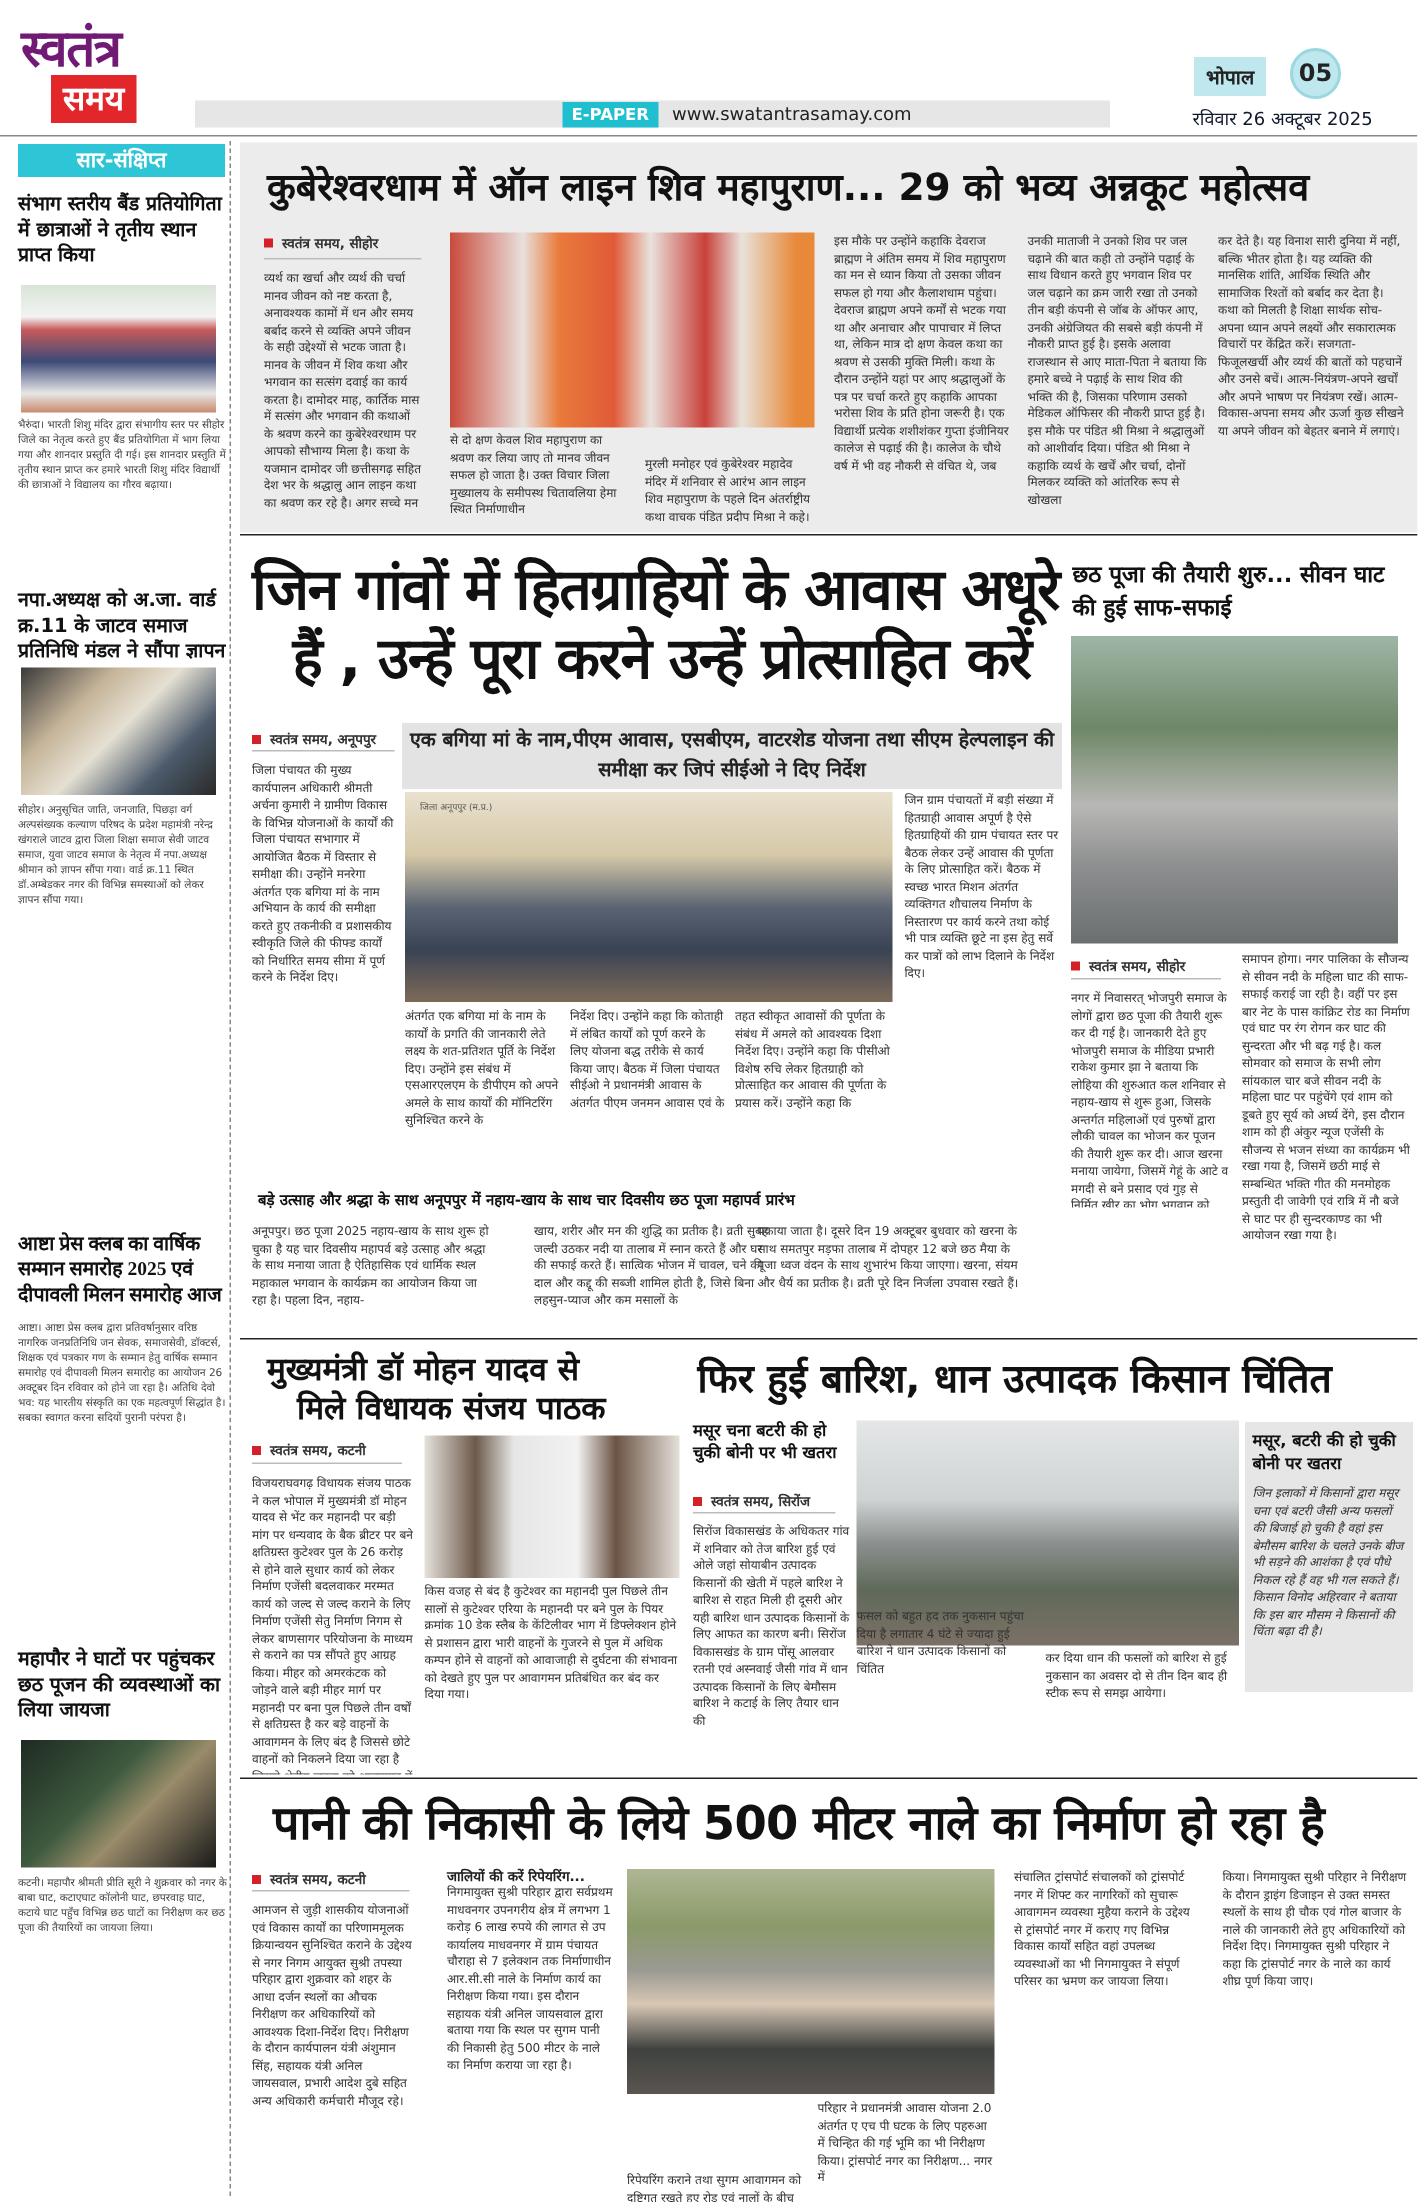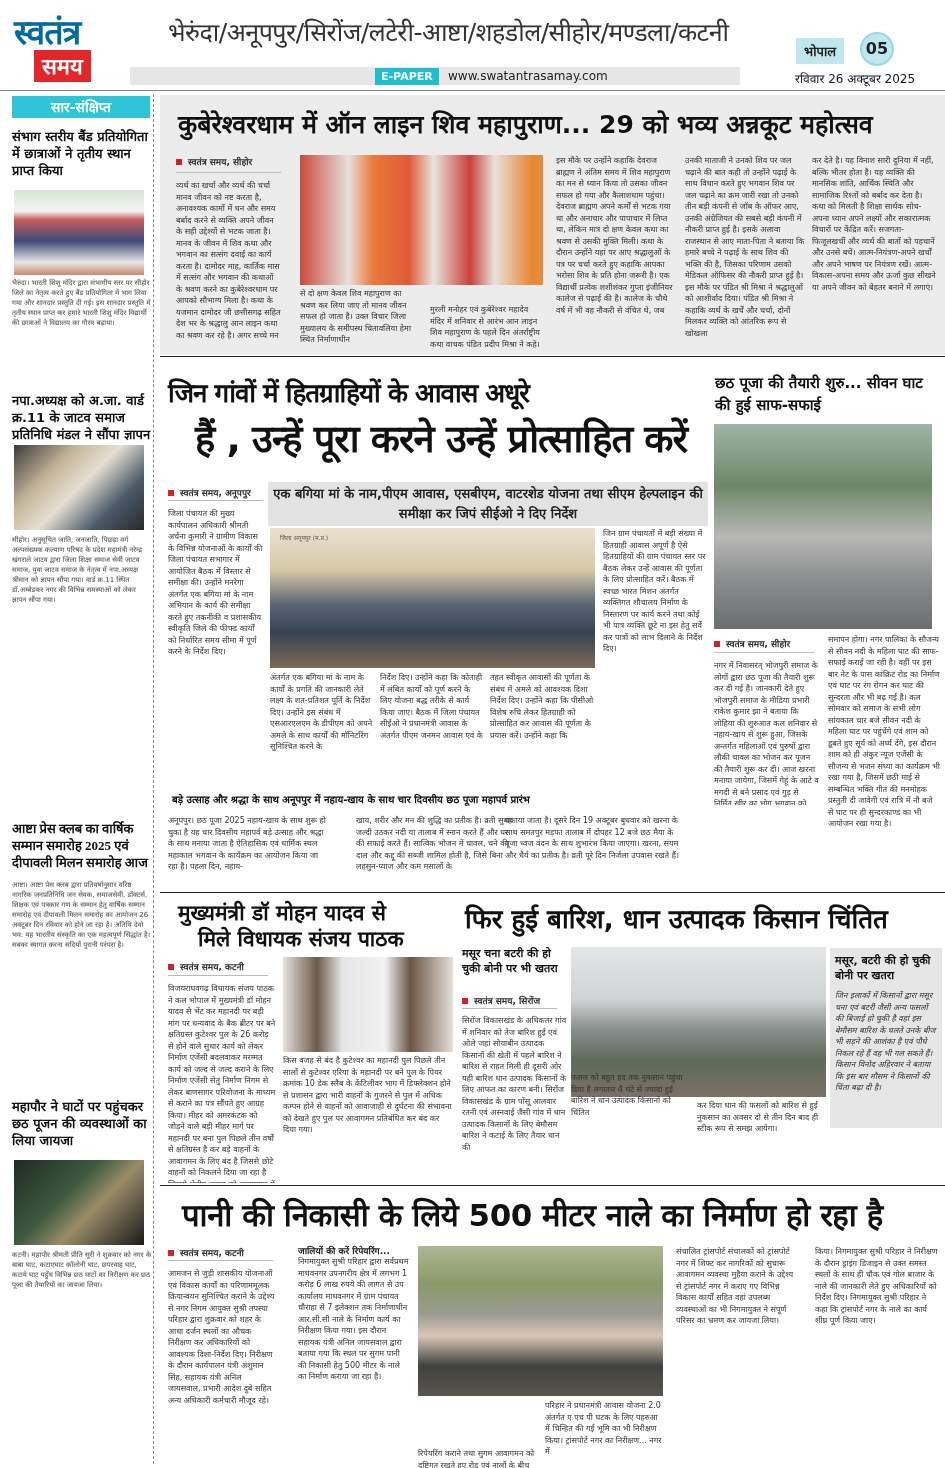--- a/index.html
+++ b/index.html
@@ -1,19 +1,19 @@
 <!DOCTYPE html>
 <html><head>
 <meta charset="utf-8">
 <style>
   * { box-sizing: border-box; margin: 0; padding: 0; }
   body { width: 945px; height: 1468px; background: #fff; font-family: "DejaVu Sans", sans-serif; color: #222; position: relative; overflow: hidden; }
   .abs { position: absolute; }
   .masthead { left: 0; top: 0; width: 945px; height: 90px; }
-  .logo-top { left: 14px; top: 8px; font-size: 34px; font-weight: bold; color: #0369a1; letter-spacing: -1px; font-family: "DejaVu Serif", serif; }
+  .logo-top { left: 14px; top: 8px; font-size: 34px; font-weight: bold; color: #701a75; letter-spacing: -1px; font-family: "DejaVu Serif", serif; }
   .logo-bottom { left: 34px; top: 50px; background: #e3262a; color: #fff; font-size: 22px; font-weight: bold; padding: 0 8px; height: 32px; line-height: 32px; font-family: "DejaVu Serif", serif; }
   .cities { left: 168px; top: 14px; font-size: 25px; color: #333; letter-spacing: -0.5px; white-space: nowrap; }
   .city-badge { left: 796px; top: 38px; font-size: 13px; font-weight: bold; color: #222; background: #bfe8ee; padding: 4px 8px; }
   .page-no { left: 860px; top: 32px; width: 34px; height: 34px; border-radius: 50%; background: #bfe8ee; border: 2px solid #9ad7de; font-weight: bold; font-size: 16px; text-align: center; line-height: 30px; }
   .date { left: 795px; top: 70px; font-size: 12px; color: #0f172a; }
   .url-bar { left: 130px; top: 67px; width: 610px; height: 18px; background: #e6e6e6; }
   .epaper { left: 375px; top: 68px; background: #1fbfd0; color: #fff; font-size: 11px; font-weight: bold; padding: 2px 6px; }
   .url { left: 448px; top: 69px; font-size: 12px; color: #222; }
   .rule { left: 0; top: 90px; width: 945px; height: 1px; background: #888; }
   .vdash { left: 153px; top: 94px; width: 0; height: 1370px; border-left: 1px dashed #888; }
@@ -29,21 +29,20 @@
   .col-text { font-size: 8px; line-height: 11.5px; color: #333; overflow: hidden; }
   .hr { height: 1px; background: #222; }
   .subhead-box { background: #e3e3e3; text-align: center; font-size: 14px; line-height: 20px; font-weight: bold; color: #222; }
 </style>
 </head>
 <body>
 
 <div class="abs masthead">
   <div class="abs logo-top">स्वतंत्र</div>
   <div class="abs logo-bottom">समय</div>
-  <div class="abs cities">भेरुंदा/अनूपपुर/सिरोंज/लटेरी-आष्टा/शहडोल/सीहोर/मण्डला/कटनी</div>
   <div class="abs city-badge">भोपाल</div>
   <div class="abs page-no">05</div>
   <div class="abs date">रविवार 26 अक्टूबर 2025</div>
   <div class="abs url-bar"></div>
   <div class="abs epaper">E-PAPER</div>
   <div class="abs url">www.swatantrasamay.com</div>
 </div>
 <div class="abs rule"></div>
 
 <div class="abs vdash"></div>
@@ -70,21 +69,21 @@
 <div class="abs hr" style="left:176px;top:172px;width:105px;background:#bbb;"></div>
 <div class="abs col-text" style="left:176px;top:180px;width:105px;height:170px;">व्यर्थ का खर्चा और व्यर्थ की चर्चा मानव जीवन को नष्ट करता है, अनावश्यक कामों में धन और समय बर्बाद करने से व्यक्ति अपने जीवन के सही उद्देश्यों से भटक जाता है। मानव के जीवन में शिव कथा और भगवान का सत्संग दवाई का कार्य करता है। दामोदर माह, कार्तिक मास में सत्संग और भगवान की कथाओं के श्रवण करने का कुबेरेश्वरधाम पर आपको सौभाग्य मिला है। कथा के यजमान दामोदर जी छत्तीसगढ़ सहित देश भर के श्रद्धालु आन लाइन कथा का श्रवण कर रहे है। अगर सच्चे मन</div>
 <div class="abs" style="left:300px;top:155px;width:243px;height:130px;background:linear-gradient(90deg,#c94a3c 0,#e8e0dc 20%,#e97a3a 30%,#e05a38 45%,#e9e2dc 55%,#c9413a 70%,#e8e2da 80%,#e8893a 95%);"></div>
 <div class="abs col-text" style="left:300px;top:288px;width:115px;height:60px;">से दो क्षण केवल शिव महापुराण का श्रवण कर लिया जाए तो मानव जीवन सफल हो जाता है। उक्त विचार जिला मुख्यालय के समीपस्थ चितावलिया हेमा स्थित निर्माणाधीन</div>
 <div class="abs col-text" style="left:430px;top:304px;width:115px;height:60px;">मुरली मनोहर एवं कुबेरेश्वर महादेव मंदिर में शनिवार से आरंभ आन लाइन शिव महापुराण के पहले दिन अंतर्राष्ट्रीय कथा वाचक पंडित प्रदीप मिश्रा ने कहे।</div>
 <div class="abs col-text" style="left:556px;top:155px;width:120px;height:195px;">इस मौके पर उन्होंने कहाकि देवराज ब्राह्मण ने अंतिम समय में शिव महापुराण का मन से ध्यान किया तो उसका जीवन सफल हो गया और कैलाशधाम पहुंचा। देवराज ब्राह्मण अपने कर्मों से भटक गया था और अनाचार और पापाचार में लिप्त था, लेकिन मात्र दो क्षण केवल कथा का श्रवण से उसकी मुक्ति मिली। कथा के दौरान उन्होंने यहां पर आए श्रद्धालुओं के पत्र पर चर्चा करते हुए कहाकि आपका भरोसा शिव के प्रति होना जरूरी है। एक विद्यार्थी प्रत्येक शशीशंकर गुप्ता इंजीनियर कालेज से पढ़ाई की है। कालेज के चौथे वर्ष में भी वह नौकरी से वंचित थे, जब</div>
 <div class="abs col-text" style="left:685px;top:155px;width:120px;height:195px;">उनकी माताजी ने उनको शिव पर जल चढ़ाने की बात कही तो उन्होंने पढ़ाई के साथ विधान करते हुए भगवान शिव पर जल चढ़ाने का क्रम जारी रखा तो उनको तीन बड़ी कंपनी से जॉब के ऑफर आए, उनकी अंग्रेजियत की सबसे बड़ी कंपनी में नौकरी प्राप्त हुई है। इसके अलावा राजस्थान से आए माता-पिता ने बताया कि हमारे बच्चे ने पढ़ाई के साथ शिव की भक्ति की है, जिसका परिणाम उसको मेडिकल ऑफिसर की नौकरी प्राप्त हुई है। इस मौके पर पंडित श्री मिश्रा ने श्रद्धालुओं को आशीर्वाद दिया। पंडित श्री मिश्रा ने कहाकि व्यर्थ के खर्चें और चर्चा, दोनों मिलकर व्यक्ति को आंतरिक रूप से खोखला</div>
 <div class="abs col-text" style="left:812px;top:155px;width:125px;height:195px;">कर देते है। यह विनाश सारी दुनिया में नहीं, बल्कि भीतर होता है। यह व्यक्ति की मानसिक शांति, आर्थिक स्थिति और सामाजिक रिश्तों को बर्बाद कर देता है। कथा को मिलती है शिक्षा सार्थक सोच-अपना ध्यान अपने लक्ष्यों और सकारात्मक विचारों पर केंद्रित करें। सजगता-फिजूलखर्ची और व्यर्थ की बातों को पहचानें और उनसे बचें। आत्म-नियंत्रण-अपने खर्चों और अपने भाषण पर नियंत्रण रखें। आत्म-विकास-अपना समय और ऊर्जा कुछ सीखने या अपने जीवन को बेहतर बनाने में लगाएं।</div>
 <div class="abs hr" style="left:160px;top:356px;width:785px;"></div>
 
-<div class="abs headline" style="left:168px;top:370px;font-size:26px;line-height:46px;letter-spacing:-1px;">जिन गांवों में हितग्राहियों के आवास अधूरे</div>
+<div class="abs headline" style="left:168px;top:370px;font-size:38px;line-height:46px;letter-spacing:-1px;">जिन गांवों में हितग्राहियों के आवास अधूरे</div>
 <div class="abs headline" style="left:195px;top:416px;font-size:38px;line-height:46px;letter-spacing:-1px;">हैं , उन्हें पूरा करने उन्हें प्रोत्साहित करें</div>
 <div class="abs byline" style="left:168px;top:486px;">स्वतंत्र समय, अनूपपुर</div>
 <div class="abs hr" style="left:168px;top:500px;width:95px;background:#bbb;"></div>
 <div class="abs subhead-box" style="left:268px;top:482px;width:440px;height:44px;padding-top:2px;font-size:13px;">एक बगिया मां के नाम,पीएम आवास, एसबीएम, वाटरशेड योजना तथा सीएम हेल्पलाइन की समीक्षा कर जिपं सीईओ ने दिए निर्देश</div>
 <div class="abs col-text" style="left:168px;top:508px;width:95px;height:290px;">जिला पंचायत की मुख्य कार्यपालन अधिकारी श्रीमती अर्चना कुमारी ने ग्रामीण विकास के विभिन्न योजनाओं के कार्यों की जिला पंचायत सभागार में आयोजित बैठक में विस्तार से समीक्षा की। उन्होंने मनरेगा अंतर्गत एक बगिया मां के नाम अभियान के कार्य की समीक्षा करते हुए तकनीकी व प्रशासकीय स्वीकृति जिले की फीफ्ड कार्यों को निर्धारित समय सीमा में पूर्ण करने के निर्देश दिए।</div>
 <div class="abs" style="left:270px;top:528px;width:325px;height:140px;background:linear-gradient(180deg,#e9e1cf 0,#d6c9a8 30%,#5a6473 55%,#394354 75%,#7d6a58 100%);"></div>
 <div class="abs" style="left:280px;top:534px;font-size:6px;color:#555;">जिला अनूपपुर (म.प्र.)</div>
 <div class="abs col-text" style="left:603px;top:528px;width:105px;height:270px;">जिन ग्राम पंचायतों में बड़ी संख्या में हितग्राही आवास अपूर्ण है ऐसे हितग्राहियों की ग्राम पंचायत स्तर पर बैठक लेकर उन्हें आवास की पूर्णता के लिए प्रोत्साहित करें। बैठक में स्वच्छ भारत मिशन अंतर्गत व्यक्तिगत शौचालय निर्माण के निस्तारण पर कार्य करने तथा कोई भी पात्र व्यक्ति छूटे ना इस हेतु सर्वे कर पात्रों को लाभ दिलाने के निर्देश दिए।</div>
 <div class="abs col-text" style="left:270px;top:672px;width:103px;height:118px;">अंतर्गत एक बगिया मां के नाम के कार्यों के प्रगति की जानकारी लेते लक्ष्य के शत-प्रतिशत पूर्ति के निर्देश दिए। उन्होंने इस संबंध में एसआरएलएम के डीपीएम को अपने अमले के साथ कार्यों की मॉनिटरिंग सुनिश्चित करने के</div>
 <div class="abs col-text" style="left:380px;top:672px;width:103px;height:118px;">निर्देश दिए। उन्होंने कहा कि कोताही में लंबित कार्यों को पूर्ण करने के लिए योजना बद्ध तरीके से कार्य किया जाए। बैठक में जिला पंचायत सीईओ ने प्रधानमंत्री आवास के अंतर्गत पीएम जनमन आवास एवं के</div>

